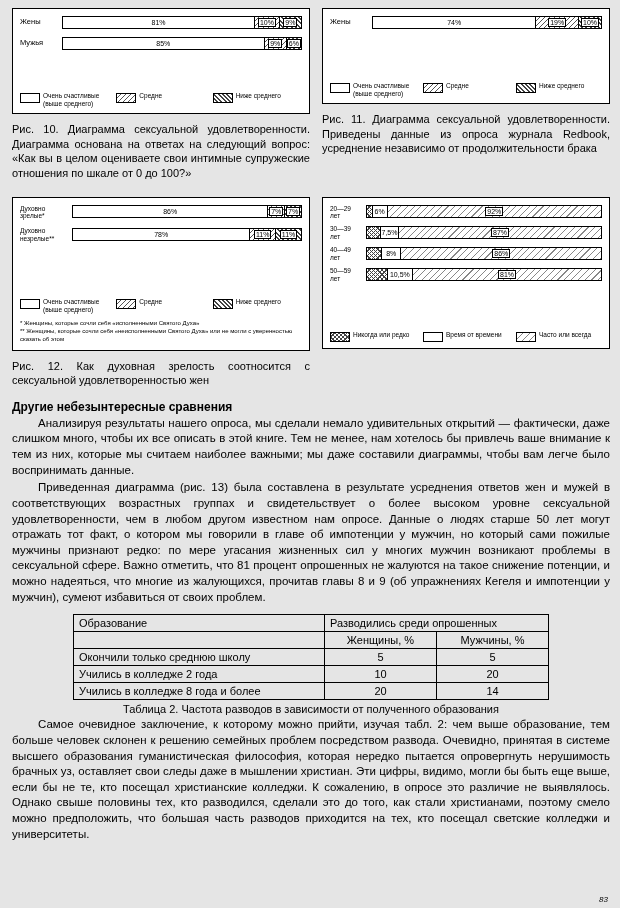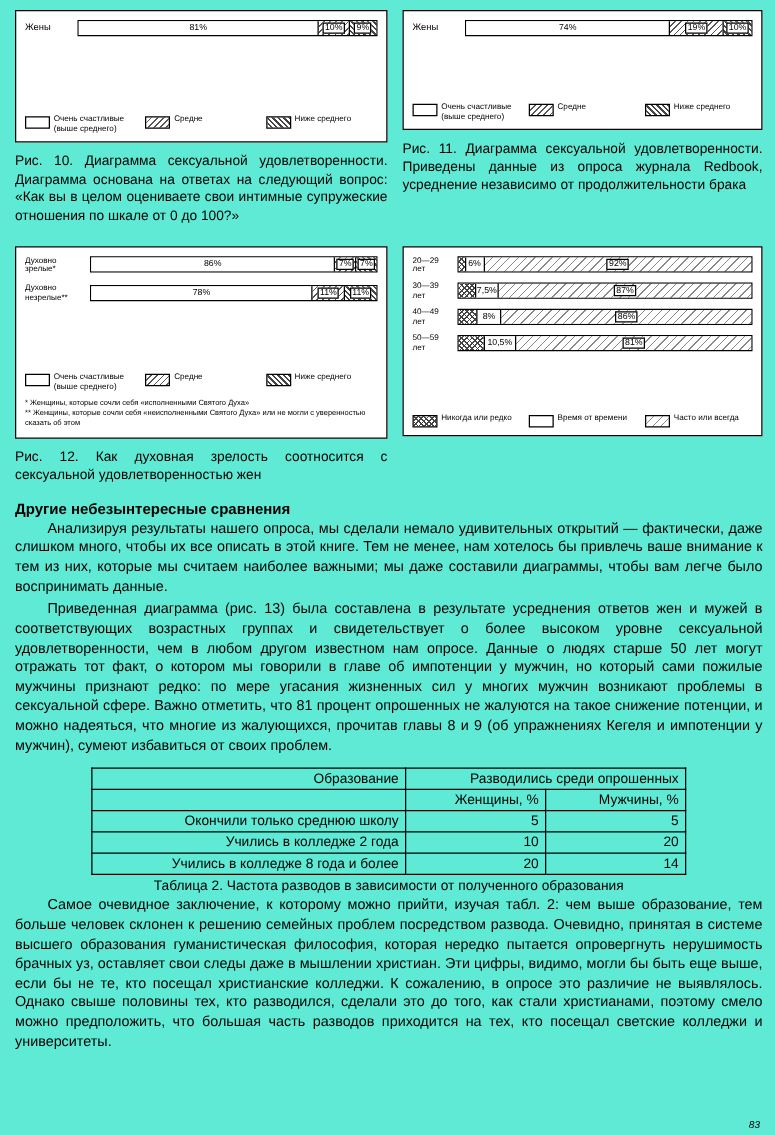--- a/index.html
+++ b/index.html
@@ -1,17 +1,17 @@
 <!DOCTYPE html>
 <html><head>
 <meta charset="utf-8">
 <style>
   * { margin:0; padding:0; box-sizing:border-box; }
   html, body { background:#fff; color:#000; font-family:"Liberation Sans", sans-serif; }
-  .page { width:620px; height:908px; padding:8px 10px 4px 12px; position:relative; overflow:hidden; background:#5eead4; }
+  .page { width:620px; height:908px; padding:8px 10px 4px 12px; position:relative; overflow:hidden; background:#e5e5e5; }
 
   
   .fig-grid { display:grid; grid-template-columns: 298px 288px; column-gap:12px; row-gap:16px; }
   .fig-cell { display:flex; flex-direction:column; }
   .chart-box { border:1px solid #000; padding:7px 7px 6px; display:flex; flex-direction:column; background:#fff; }
   [data-chart="fig10"] { min-height:106px; }
   [data-chart="fig11"] { min-height:96px; }
   [data-chart="fig12"] { min-height:154px; }
   [data-chart="fig13"] { min-height:152px; }
 
@@ -44,22 +44,22 @@
   .footnote { font-size:6px; line-height:1.3; }
 
   .caption { font-size:11px; line-height:1.33; text-align:justify; margin-top:8px; }
 
   
   .section-heading { font-size:12px; font-weight:bold; margin:12px 0 0 0; }
   .body-text { font-size:11.5px; line-height:1.36; text-align:justify; text-indent:26px; margin-top:2px; }
 
   
   table.divorce { border-collapse:collapse; margin:9px auto 0; width:476px; }
-  table.divorce th, table.divorce td { border:1px solid #000; font-size:11px; font-weight:normal; padding:2px 5px; text-align:right; vertical-align:middle; }
-  table.divorce td.num, table.divorce th.num { width:112px; }
+  table.divorce th, table.divorce td { border:1px solid #000; font-size:11px; font-weight:normal; padding:2px 5px; text-align:left; vertical-align:middle; }
+  table.divorce td.num, table.divorce th.num { text-align:center; width:112px; }
   .table-caption { font-size:11px; text-align:center; margin-top:3px; }
 
   .page-number { position:absolute; right:12px; bottom:4px; font-size:8px; font-style:italic; }
 </style>
 </head>
 <body>
 
 <div class="page">
 
   <div class="fig-grid">
@@ -70,20 +70,34 @@
               <div class="bar-cat">Жены</div>
               <div class="bar">
                 <div class="seg p-white" style="flex-grow: 81; flex-basis: 0px;">
                   <span class="seg-label">81%</span>
                 </div>
                 <div class="seg p-diag" style="flex-grow: 10; flex-basis: 0px;">
                   <span class="seg-label boxed">10%</span>
                 </div>
                 <div class="seg p-dense" style="flex-grow: 9; flex-basis: 0px;">
                   <span class="seg-label boxed">9%</span>
+                </div>
+              </div>
+            </div>
+            <div class="bar-row">
+              <div class="bar-cat">Мужья</div>
+              <div class="bar">
+                <div class="seg p-white" style="flex-grow: 85; flex-basis: 0px;">
+                  <span class="seg-label">85%</span>
+                </div>
+                <div class="seg p-diag" style="flex-grow: 9; flex-basis: 0px;">
+                  <span class="seg-label boxed">9%</span>
+                </div>
+                <div class="seg p-dense" style="flex-grow: 6; flex-basis: 0px;">
+                  <span class="seg-label boxed">6%</span>
                 </div>
               </div>
             </div>
           </div>
           <div class="legend">
             <div class="legend-item">
               <span class="swatch p-white"></span>
               <span class="legend-label">Очень счастливые (выше среднего)</span>
             </div>
             <div class="legend-item">

